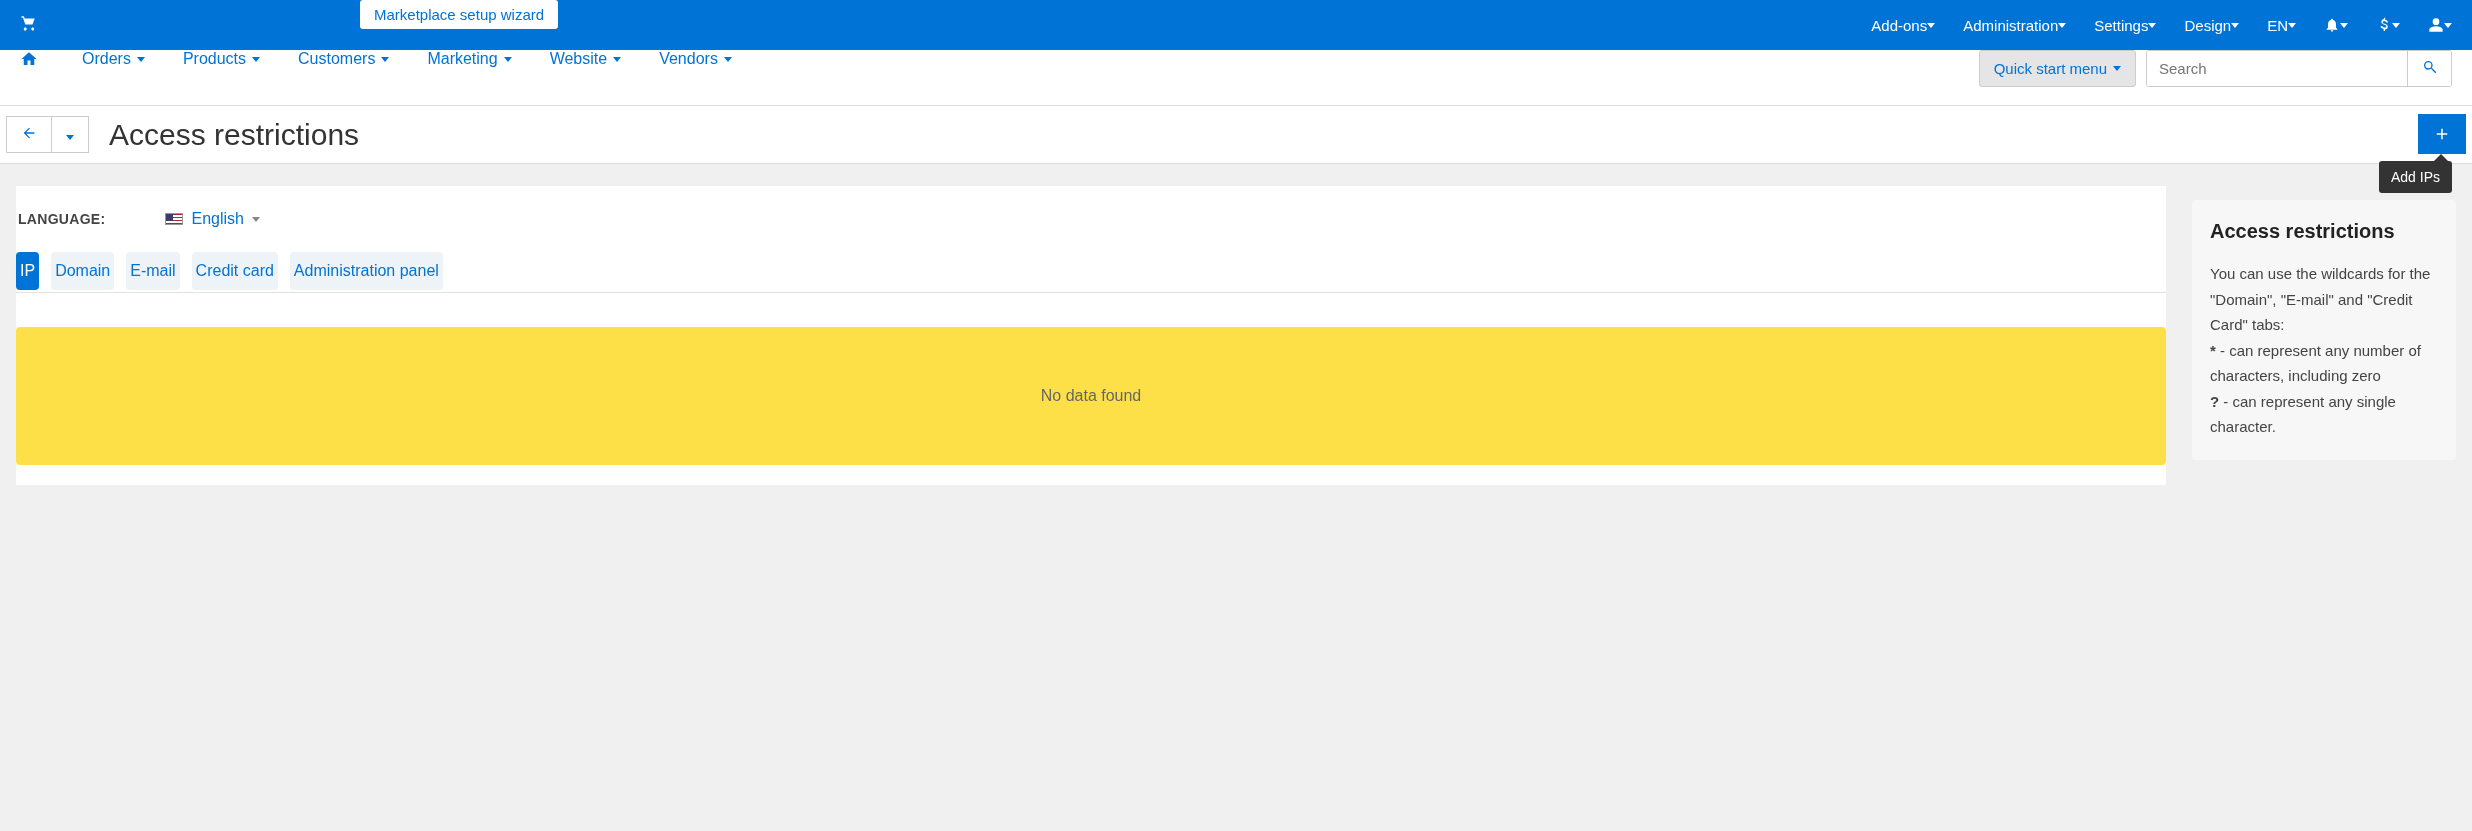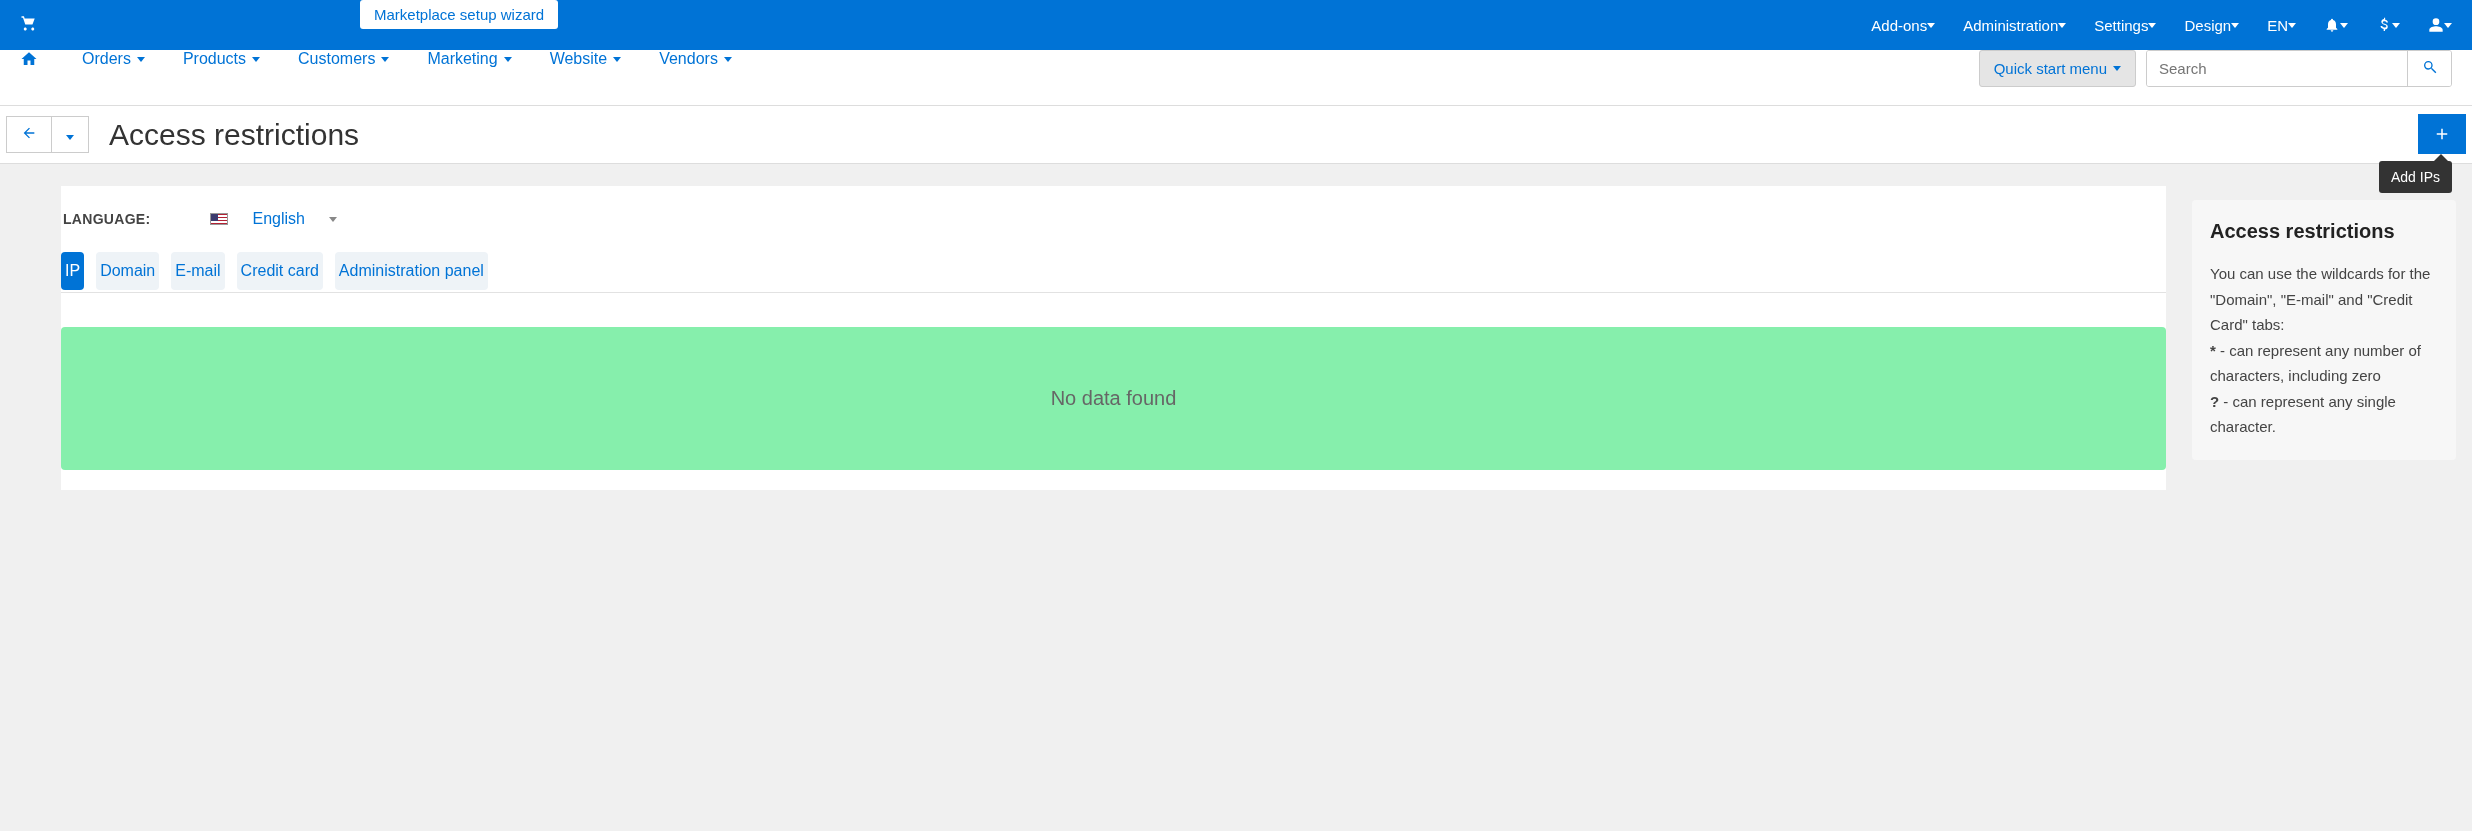--- a/index.html
+++ b/index.html
@@ -171,41 +171,40 @@
     font-size: 14px;
     z-index: 10;
   }
 
   
   .content-wrap {
     display: flex;
     align-items: flex-start;
     padding: 22px 16px 0 16px;
     gap: 26px;
-    margin-left: 45px;
   }
   .main-panel {
     flex: 1;
     background: #fff;
     padding: 20px 0;
   }
   .lang-row {
     display: flex;
     align-items: center;
     gap: 60px;
     padding: 4px 2px 24px 2px;
     font-size: 14px;
   }
   .lang-label { font-weight: 600; color: #444; letter-spacing: 0.3px; }
   .lang-select {
     color: #0073d6;
     cursor: pointer;
     display: flex;
     align-items: center;
-    gap: 24px;
+    gap: 8px;
     font-size: 16px;
   }
   .flag {
     width: 18px; height: 12px;
     display: inline-block;
     background: linear-gradient(to bottom, #b22234 0%, #b22234 15%, #fff 15%, #fff 30%, #b22234 30%, #b22234 45%, #fff 45%, #fff 60%, #b22234 60%, #b22234 75%, #fff 75%, #fff 90%, #b22234 90%);
     position: relative;
     border: 1px solid #999;
   }
   .flag::before {
@@ -231,26 +230,26 @@
     font-size: 16px;
   }
   .tab.active {
     background: #0073d6;
     color: #fff;
   }
   .tab-divider { border-bottom: 1px solid #e2e2e2; margin-top: 2px; }
 
   .no-data {
     margin-top: 34px;
-    background: #86efac;
+    background: #fde047;
     border-radius: 4px;
     padding: 60px 0;
     text-align: center;
     color: #666;
-    font-size: 20px;
+    font-size: 16px;
   }
 
   
   .sidebar {
     width: 264px;
     background: #f7f7f7;
     border-radius: 4px;
     padding: 20px 18px;
     font-size: 15px;
     color: #444;

